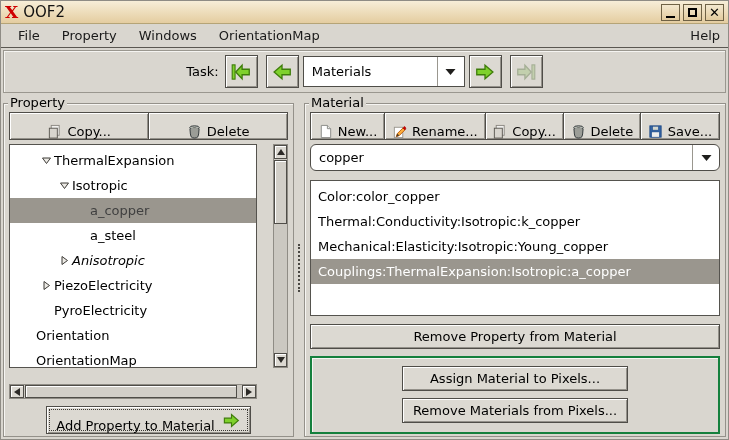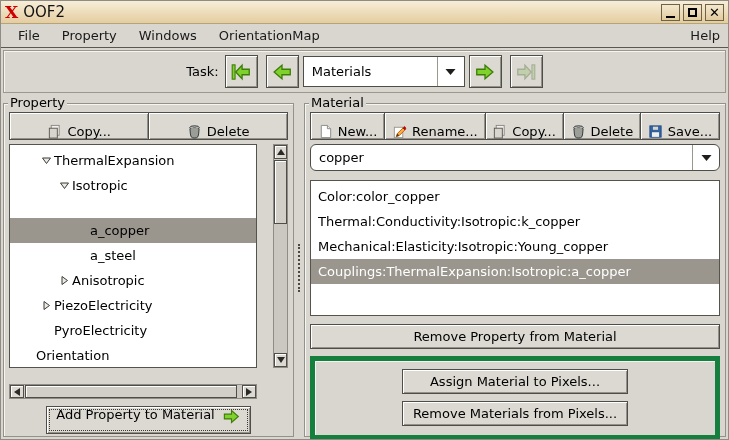--- a/index.html
+++ b/index.html
@@ -64,21 +64,21 @@
   .tb-btn { flex:1 1 auto; display:flex; align-items:flex-end; justify-content:center;
             gap:5px; padding:0 5px; white-space:nowrap; }
   .tb-btn + .tb-btn { margin-left:-1px; }
 
   
   .tree-grid { display:grid; grid-template-columns:1fr 15px;
                grid-template-rows:1fr 15px; gap:16px; height:255px; }
   .tree-view { background:#fff; border:1px solid #55534e; overflow:hidden;
                padding-top:3px; }
   .tree-row { height:25px; display:flex; align-items:center; font-size:13px; }
-  .tree-row.selected { background:#9a968e; color:#000000;margin-top:20px; }
+  .tree-row.selected { background:#9a968e; color:#404040; }
   .expander { width:16px; display:flex; align-items:center; justify-content:center;
               flex:0 0 16px; }
   .vscroll { display:flex; flex-direction:column; background:#cbc8c1;
              border:1px solid #8f8c85; }
   .hscroll { display:flex; background:#cbc8c1; border:1px solid #8f8c85; }
   .scroll-btn { background:#dcd9d2; border:1px solid #4f4d48;
                 box-shadow:inset 1px 1px 0 #fff; display:flex; align-items:center;
                 justify-content:center; padding:0; }
   .vscroll .scroll-btn { height:14px; width:100%; }
   .hscroll .scroll-btn { width:14px; height:100%; }
@@ -90,32 +90,32 @@
   .tri-up    { width:0; height:0; border-left:4px solid transparent;
                border-right:4px solid transparent; border-bottom:6px solid #2c2a27; }
   .tri-down  { width:0; height:0; border-left:4px solid transparent;
                border-right:4px solid transparent; border-top:6px solid #2c2a27; }
   .tri-left  { width:0; height:0; border-top:4px solid transparent;
                border-bottom:4px solid transparent; border-right:6px solid #2c2a27; }
   .tri-right { width:0; height:0; border-top:4px solid transparent;
                border-bottom:4px solid transparent; border-left:6px solid #2c2a27; }
 
   .add-row { display:flex; justify-content:center; margin-top:7px; }
-  .add-btn { height:28px; padding:0 9px; display:flex; align-items:flex-start; gap:7px;
+  .add-btn { height:28px; padding:0 9px; display:flex; align-items:flex-end; gap:7px;
              outline:1px dotted #3a3834; outline-offset:-4px; font-size:13px; }
 
   
   .combo-material { width:100%; height:27px; margin-bottom:9px;border-radius:6px; }
   .prop-list { height:136px; background:#fff; border:1px solid #55534e;
                margin-bottom:8px; padding-top:3px; overflow:hidden; }
   .list-row { height:25px; line-height:25px; padding-left:7px; font-size:13px;
               white-space:nowrap; }
   .list-row.selected { background:#9a968e; color:#fff; }
   .wide-btn { width:100%; height:25px; margin-bottom:7px; }
-  .pixel-frame { border:5px solid #15803d; box-shadow:inset 1px 1px 0 #f6f5f2;
+  .pixel-frame { border:2px solid #15803d; box-shadow:inset 1px 1px 0 #f6f5f2;
                  padding:8px 0 9px; display:flex; flex-direction:column;
                  align-items:center; gap:7px; }
   .pixel-btn { height:25px; width:226px; }
 </style>
 </head>
 <body>
 
 <div class="window">
 
   <div class="titlebar">
@@ -236,21 +236,21 @@
               <span>Isotropic</span>
             </div>
             <div class="tree-row selected" style="padding-left: 64px;">
               <span class="expander"></span>
               <span>a_copper</span>
             </div>
             <div class="tree-row" style="padding-left: 64px; text-align: right;">
               <span class="expander"></span>
               <span>a_steel</span>
             </div>
-            <div class="tree-row" style="padding-left: 46px;">
+            <div class="tree-row" style="padding-left: 46px; font-style: italic;">
               <span class="expander">
                 <svg width="11" height="11" viewBox="0 0 11 11">
                   <path d="M3 1.5 L8.5 5.5 L3 9.5 Z" fill="#eceae5" stroke="#3d3b37"></path>
                 </svg>
               </span>
               <span>Anisotropic</span>
             </div>
             <div class="tree-row" style="padding-left: 28px;">
               <span class="expander">
                 <svg width="11" height="11" viewBox="0 0 11 11">

